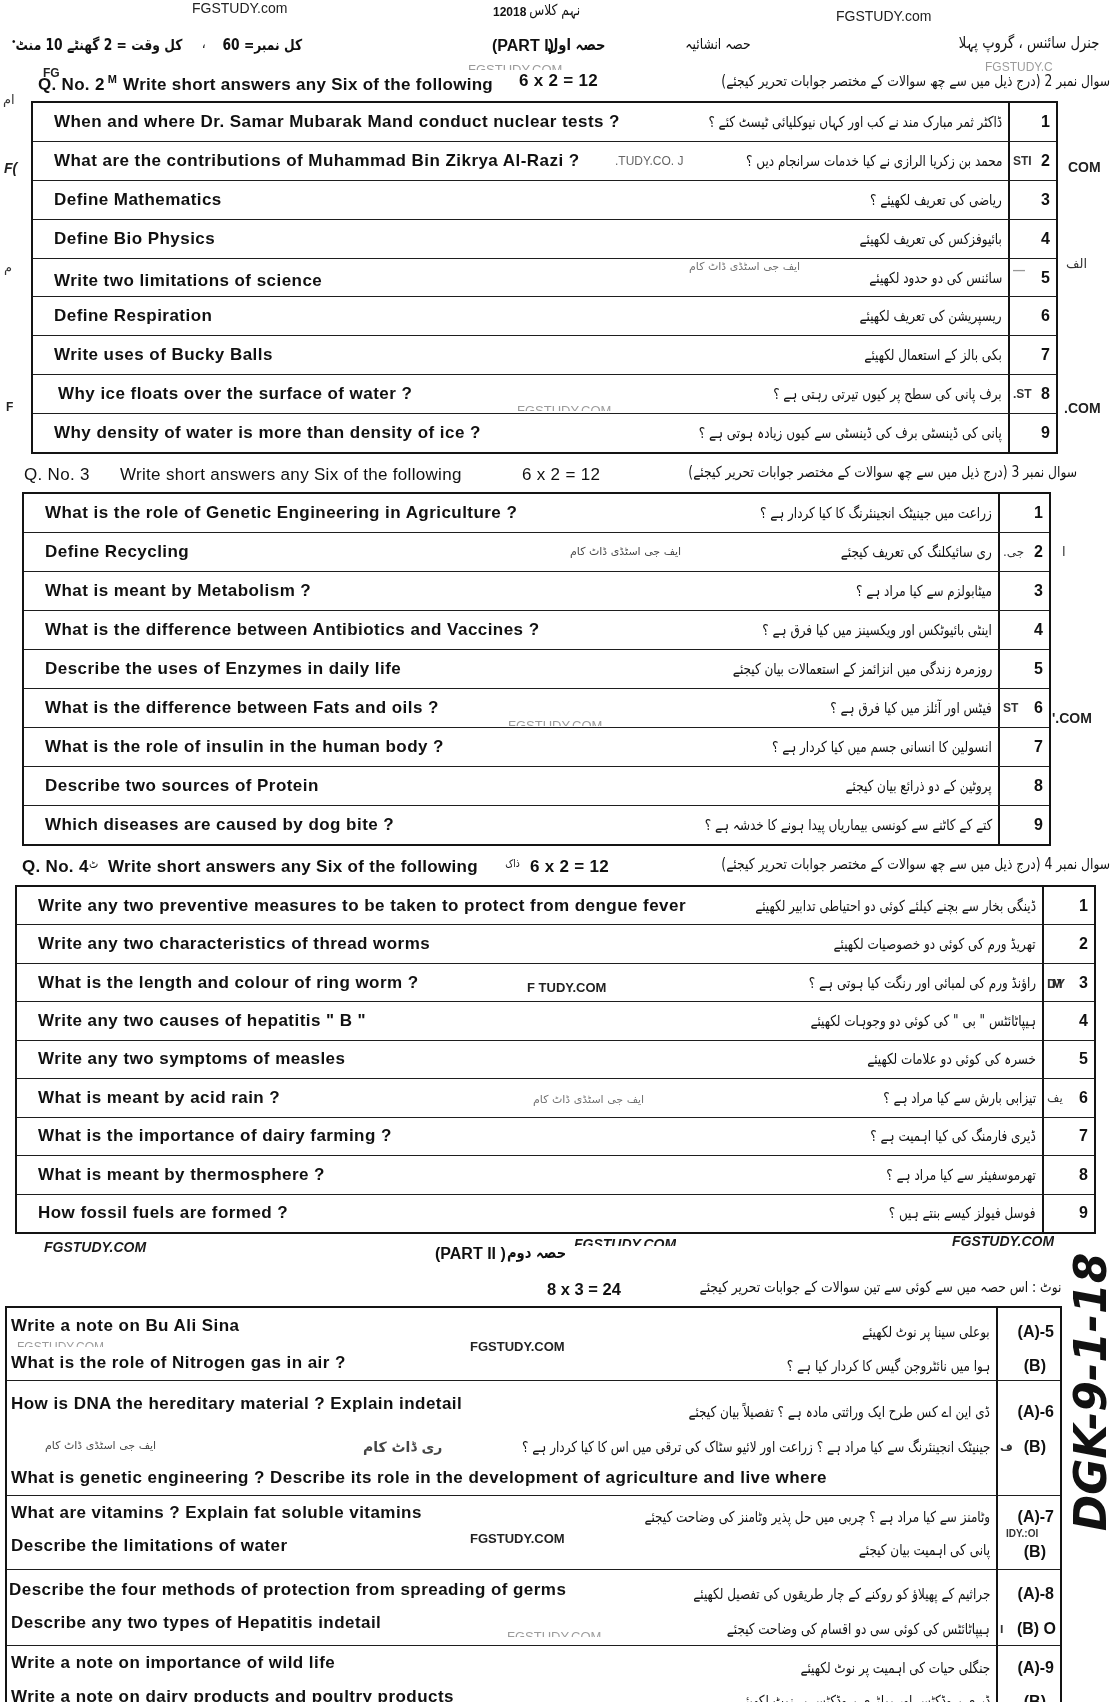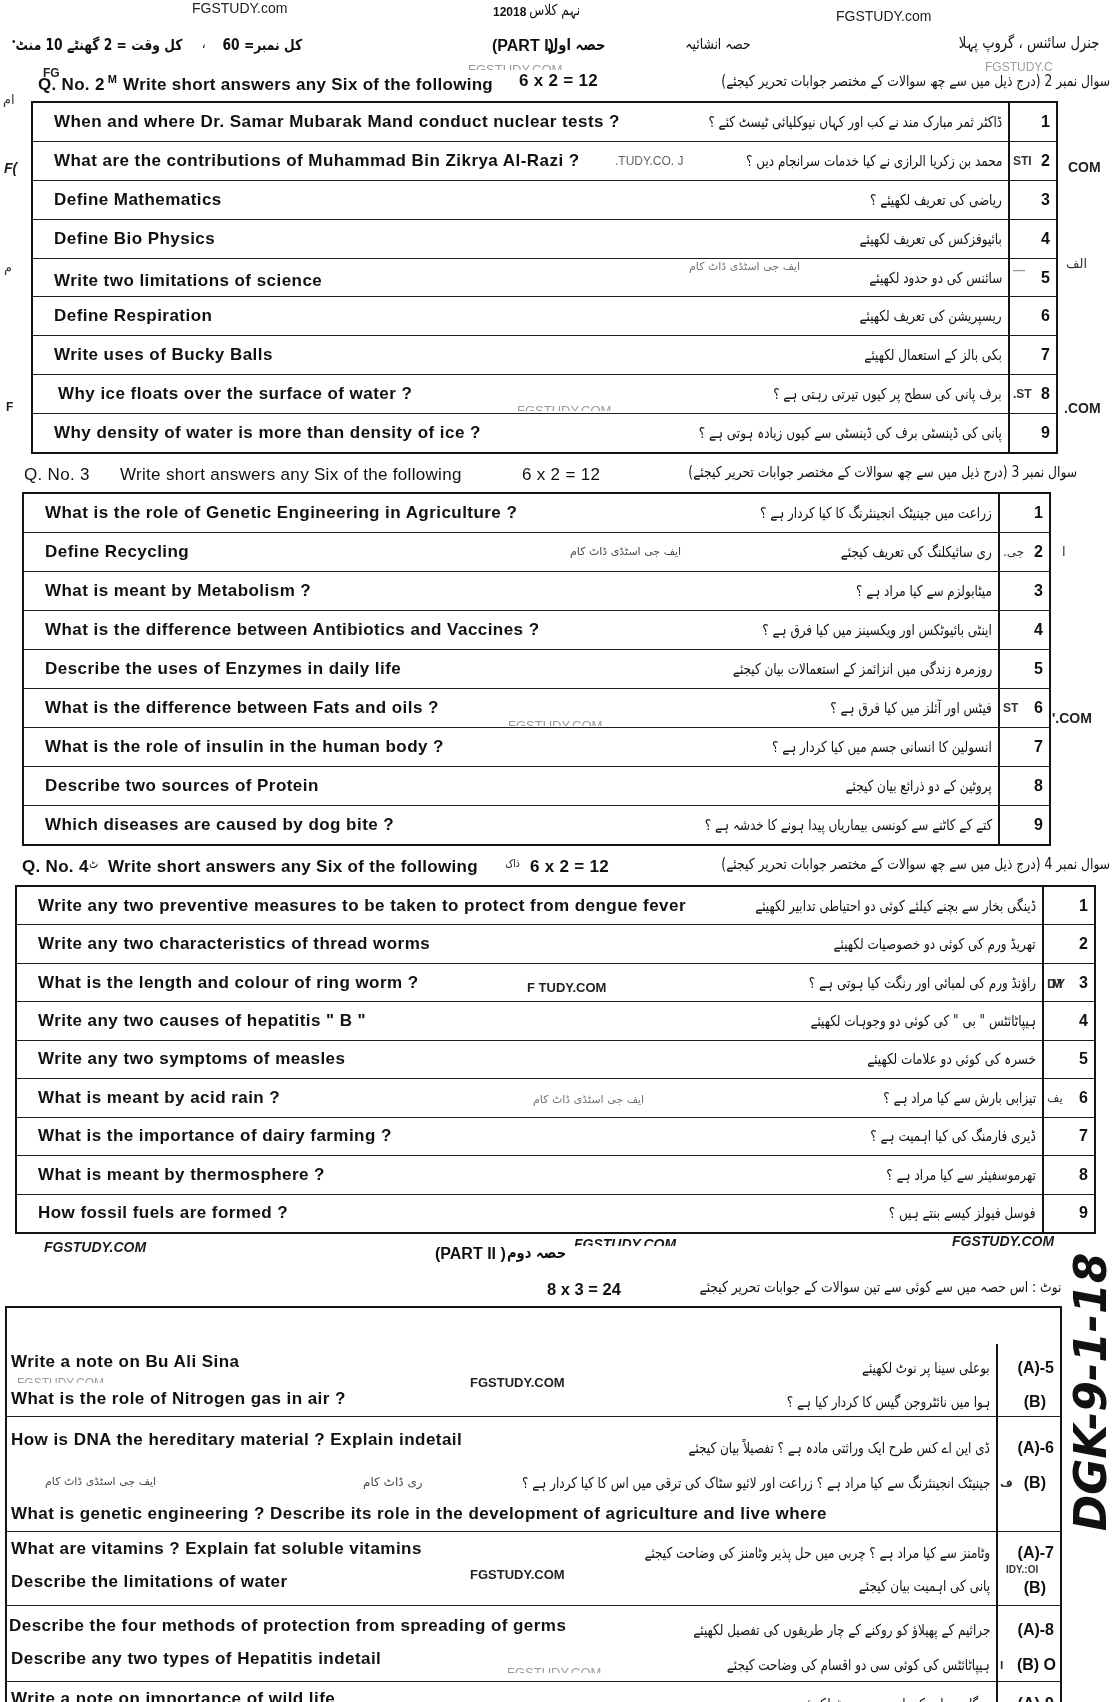--- a/index.html
+++ b/index.html
@@ -27,21 +27,21 @@
   .urq{position:absolute;right:6px;top:50%;transform:translateY(-50%) scaleX(.8);transform-origin:right center;font-family:"DejaVu Sans",sans-serif;font-size:15px;direction:rtl;unicode-bidi:embed;white-space:nowrap;color:#111;}
   .num{position:absolute;right:6px;top:50%;transform:translateY(-50%);font-weight:bold;font-size:16px;}
   .npfx{position:absolute;left:3px;top:50%;transform:translateY(-50%);font-weight:bold;font-size:12px;color:#333;white-space:nowrap;}
   .npfx-ur{font-family:"DejaVu Sans",sans-serif;font-weight:normal;direction:rtl;}
   .wm{position:absolute;white-space:nowrap;font-size:13px;font-weight:bold;color:#222;}
   .wm-faint{opacity:.45;}
   .wm-ur{font-family:"DejaVu Sans",sans-serif;font-weight:normal;font-size:11px;direction:rtl;unicode-bidi:embed;color:#333;opacity:.7;}
   .clip-top{height:8px;overflow:hidden;line-height:16px;}
 
   .p2{position:absolute;left:5px;top:1306px;width:1057px;height:430px;border:2px solid #141414;border-bottom:none;box-sizing:border-box;}
-  .sec{position:absolute;left:0;right:0;border-top:1.6px solid #1e1e1e;box-sizing:border-box;margin-top:36px;}
+  .sec{position:absolute;left:0;right:0;border-top:1.6px solid #1e1e1e;box-sizing:border-box;}
   .sec.first{border-top:none;}
   .sec .txt{position:absolute;left:0;right:64px;top:0;bottom:0;overflow:hidden;}
   .sec .ncol{position:absolute;right:0;width:64px;top:0;bottom:0;border-left:2px solid #141414;box-sizing:border-box;}
   .ln-en{position:absolute;left:4px;font-weight:bold;font-size:17px;letter-spacing:.45px;white-space:nowrap;transform:translateY(-50%);z-index:2;}
   .ln-ur{position:absolute;right:6px;font-family:"DejaVu Sans",sans-serif;font-size:15px;direction:rtl;unicode-bidi:embed;white-space:nowrap;transform:translateY(-50%) scaleX(.8);transform-origin:right center;}
   .lbl{position:absolute;right:6px;font-weight:bold;font-size:16px;white-space:nowrap;transform:translateY(-50%);}
   .lbl-noise{position:absolute;left:2px;font-size:10px;font-weight:bold;color:#333;transform:translateY(-50%);white-space:nowrap;}
 
   .handwritten{position:absolute;left:946px;top:1370px;width:290px;height:44px;line-height:44px;font-family:"DejaVu Sans",sans-serif;font-weight:bold;font-size:44px;font-style:italic;color:#111;transform:rotate(-90deg);transform-origin:145px 22px;white-space:nowrap;text-align:center;}
 </style>
@@ -386,21 +386,21 @@
         <span class="lbl" style="top:24px;">(A)-5</span>
         <span class="lbl" style="top:58px;right:14px;">(B)</span>
       </div>
     </div>
 
     <div class="sec" style="top:72px;height:115px;">
       <div class="txt">
         <span class="ln-en" style="top:23px;">How is DNA the hereditary material ? Explain indetail</span>
         <span class="ln-ur" style="top:31px;">ڈی این اے کس طرح ایک وراثتی مادہ ہے ؟ تفصیلاً بیان کیجئے</span>
         <span class="wm wm-ur" style="left:38px;top:58px;opacity:.9;">ایف جی اسٹڈی ڈاٹ کام</span>
-        <span class="wm wm-ur" style="left:356px;top:58px;opacity:.9;font-size:12px;">ری ڈاٹ کام</span>
+        <span class="wm wm-ur" style="left:356px;top:58px;opacity:.9;font-size:14px;font-weight:bold;">ری ڈاٹ کام</span>
         <span class="ln-ur" style="top:66px;">جینیٹک انجینئرنگ سے کیا مراد ہے ؟ زراعت اور لائیو سٹاک کی ترقی میں اس کا کیا کردار ہے ؟</span>
         <span class="ln-en" style="top:97px;">What is genetic engineering ? Describe its role in the development of agriculture and live where</span>
       </div>
       <div class="ncol">
         <span class="lbl" style="top:31px;">(A)-6</span>
         <span class="lbl-noise" style="top:66px;font-family:'DejaVu Sans',sans-serif;font-size:11px;">ف</span>
         <span class="lbl" style="top:66px;right:14px;">(B)</span>
       </div>
     </div>
 

